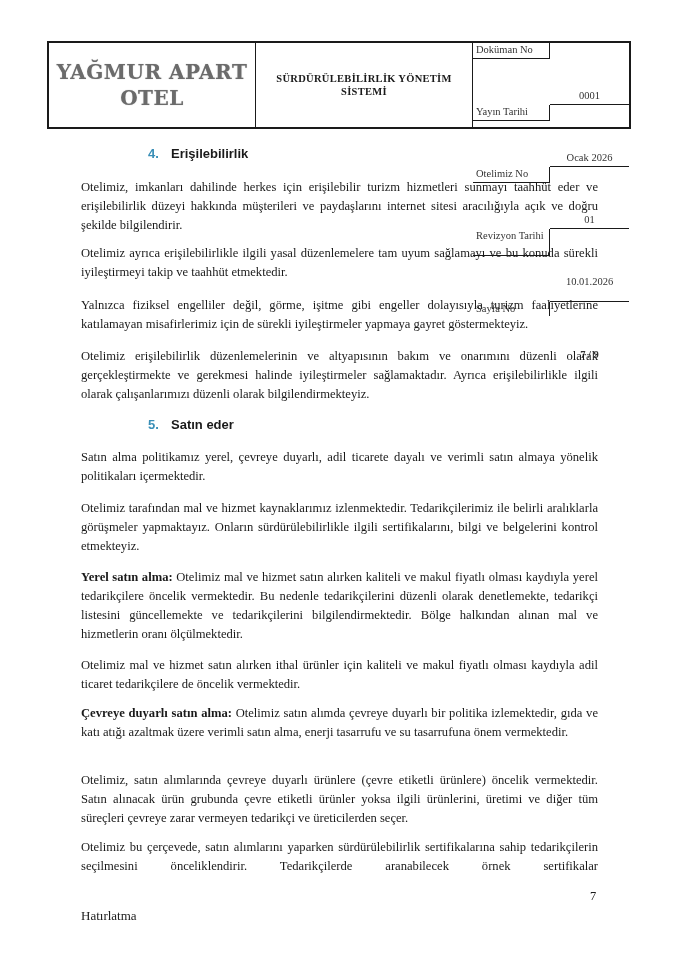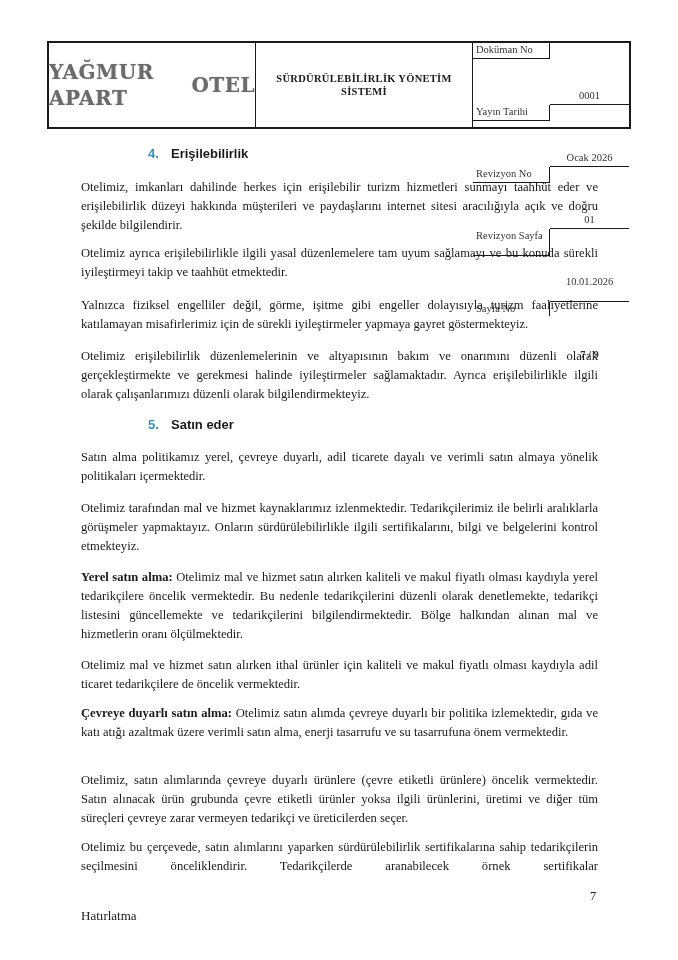--- a/index.html
+++ b/index.html
@@ -1,18 +1,18 @@
 <!DOCTYPE html>
 <html><head>
 <meta charset="utf-8">
 <style>
   html, body { margin:0; padding:0; background:#ffffff; }
   body { width:678px; height:960px; position:relative; overflow:hidden; font-family:"Liberation Serif", serif; color:#1a1a1a; }
   .hdr { position:absolute; left:47px; top:41px; width:584px; height:88px; border:2px solid #1a1a1a; box-sizing:border-box; display:flex; }
-  .logo-cell { width:206px; border-right:1.5px solid #1a1a1a; display:flex; flex-direction:row; align-items:center; justify-content:center; }
+  .logo-cell { width:206px; border-right:1.5px solid #1a1a1a; display:flex; flex-direction:column; align-items:center; justify-content:center; }
   .logo-line { font-family:"DejaVu Serif", serif; font-weight:bold; font-size:20px; color:#6b6b6b; letter-spacing:0.5px; line-height:26px; text-shadow:0 0 1px #aaa; }
   .title-cell { width:216px; border-right:1.5px solid #1a1a1a; display:flex; flex-direction:column; align-items:center; justify-content:center; text-align:center; }
   .title-line { font-family:"Liberation Serif", serif; font-size:10.5px; font-weight:bold; line-height:13px; letter-spacing:0.3px; }
   .meta { flex:1; display:grid; grid-template-columns:77px 1fr; font-size:10.5px; }
   .meta > div { border-bottom:1px solid #1a1a1a; padding:0 3px; line-height:13px; color:#333; display:flex; align-items:flex-start; }
   .meta .k { border-right:1px solid #1a1a1a; }
   .meta .v { justify-content:center;margin-top:46px; }
   .meta .last { border-bottom:none; }
   .meta .bold { font-weight:bold; }
   .h { position:absolute; left:100px; font-family:"Liberation Sans", sans-serif; font-weight:bold; font-size:13px; color:#1a1a1a;margin-left:48px; }
@@ -32,23 +32,23 @@
   </div>
   <div class="title-cell">
     <div class="title-line">SÜRDÜRÜLEBİLİRLİK YÖNETİM</div>
     <div class="title-line">SİSTEMİ</div>
   </div>
   <div class="meta">
     <div class="k" style="height:15px">Doküman No</div>
     <div class="v" style="height:15px">0001</div>
     <div class="k" style="height:15px">Yayın Tarihi</div>
     <div class="v" style="height:15px">Ocak 2026</div>
-    <div class="k" style="height:15px">Revizyon No</div>
+    <div class="k" style="height:15px">Otelimiz No</div>
     <div class="v" style="height:15px">01</div>
-    <div class="k" style="height:26px">Revizyon Sayfa</div>
+    <div class="k" style="height:26px">Revizyon Tarihi</div>
     <div class="v" style="height:26px">10.01.2026</div>
     <div class="k last" style="height:14px">Sayfa No</div>
     <div class="v last bold" style="height:14px">7 / 9</div>
   </div>
 </div>
 
 <div class="h" style="top:146px">
   <span class="num">4.</span><span>Erişilebilirlik</span>
 </div>
 <div class="p" style="top:178px">Otelimiz, imkanları dahilinde herkes için erişilebilir turizm hizmetleri sunmayı taahhüt eder ve erişilebilirlik düzeyi hakkında müşterileri ve paydaşlarını internet sitesi aracılığıyla açık ve doğru şekilde bilgilendirir.</div>

